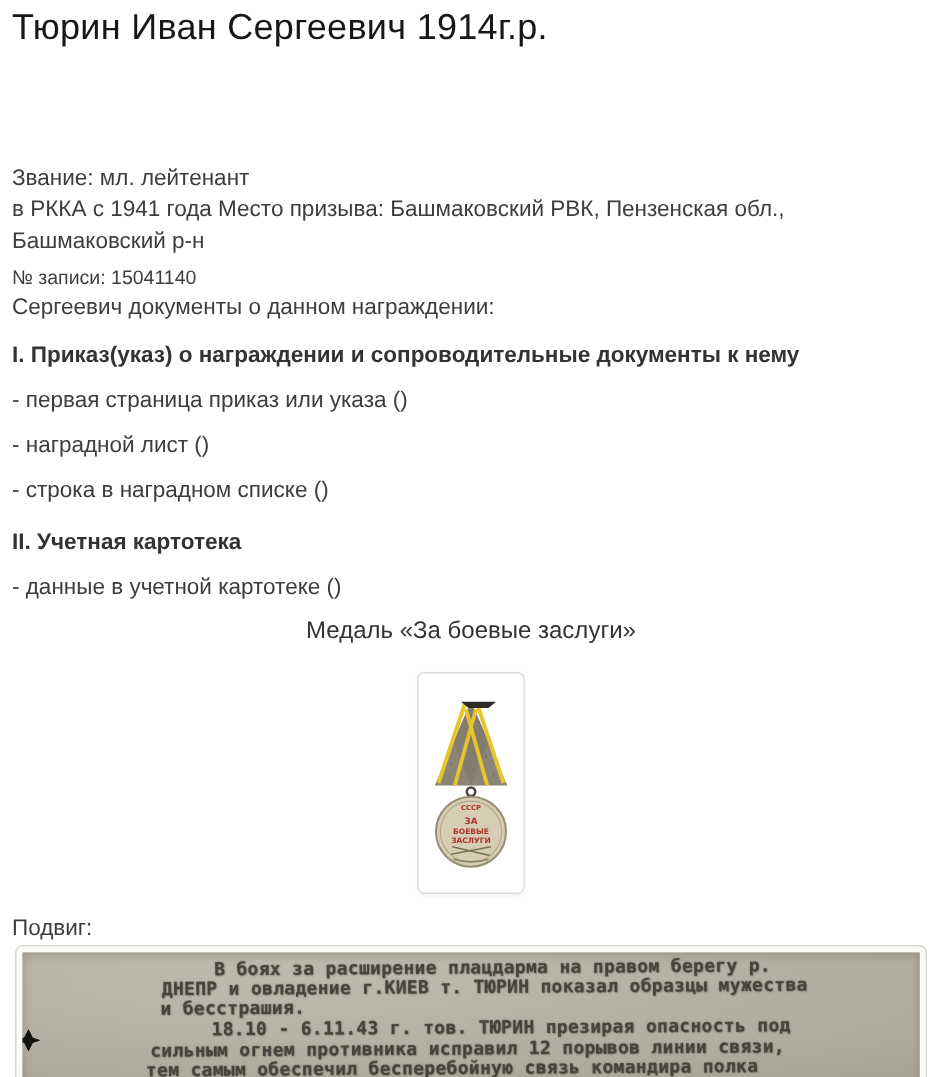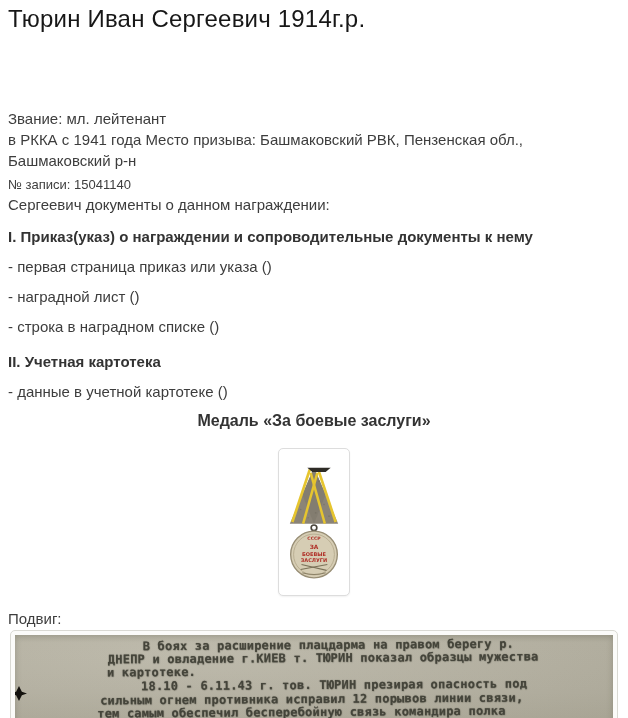--- a/index.html
+++ b/index.html
@@ -46,21 +46,21 @@
     line-height: 21px;
     margin-top: 9px;
     color: #3d3d3d;
   }
   .section-header.second { margin-top: 14px; }
 
   .award-title {
     text-align: center;
     font-size: 16px;
     line-height: 21px;
-    font-weight: 700;
+    font-weight: 400;
     color: #333333;
     margin-top: 8px;
   }
 
   .medal-card {
     width: 72px;
     height: 148px;
     margin: 17px auto 0 auto;
     border: 1px solid #dddddd;
     border-radius: 5px;
@@ -196,21 +196,21 @@
     </svg>
   </div>
 
   <div class="feat-label">Подвиг:</div>
 
   <div class="scan-card">
     <div class="scan-paper">
       <div class="scan-text-layer">
         <span class="scan-line">В боях за расширение плацдарма на правом берегу р.</span>
         <span class="scan-line">ДНЕПР и овладение г.КИЕВ т. ТЮРИН показал образцы мужества</span>
-        <span class="scan-line">и картотеке.</span>
+        <span class="scan-line">и бесстрашия.</span>
         <span class="scan-line">18.10 - 6.11.43 г. тов. ТЮРИН презирая опасность под</span>
         <span class="scan-line">сильным огнем противника исправил 12 порывов линии связи,</span>
         <span class="scan-line">тем самым обеспечил бесперебойную связь командира полка</span>
         <span class="scan-line">с расширение.</span>
       </div>
       <div class="ink-blot"></div>
     </div>
   </div>
 
 </div>

